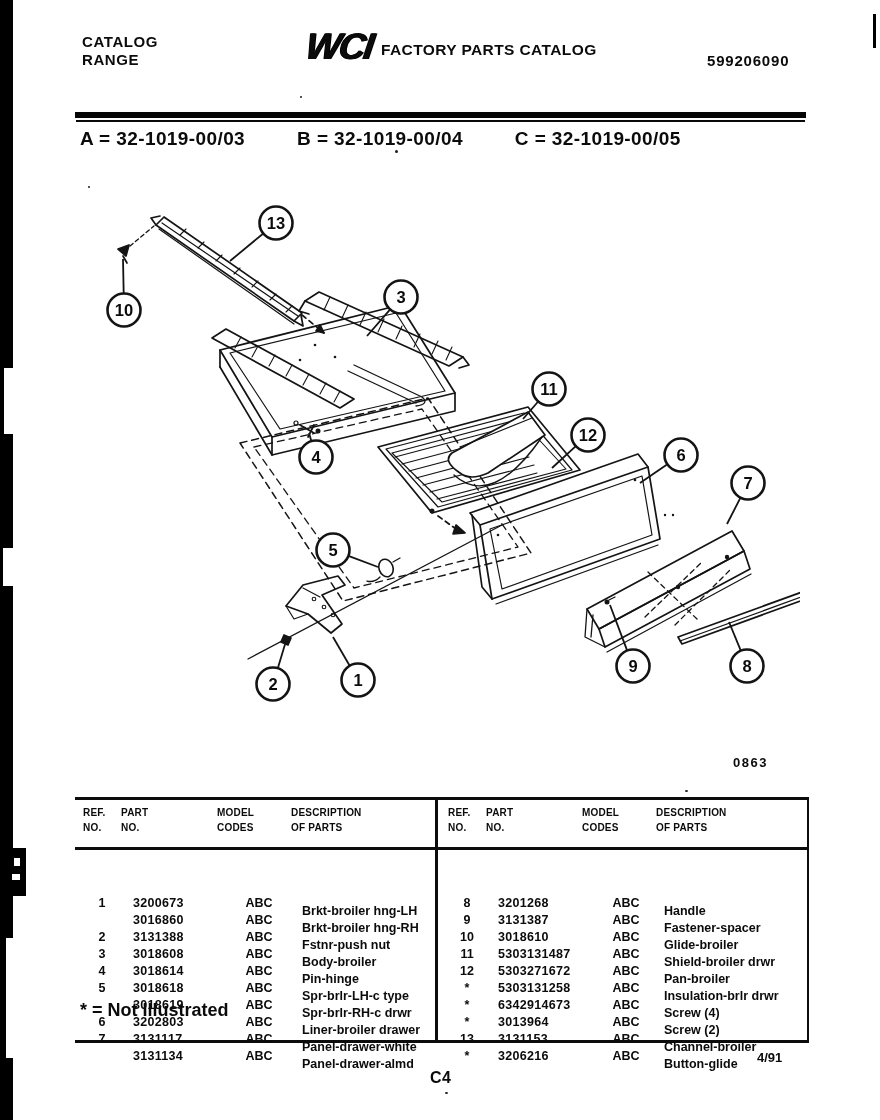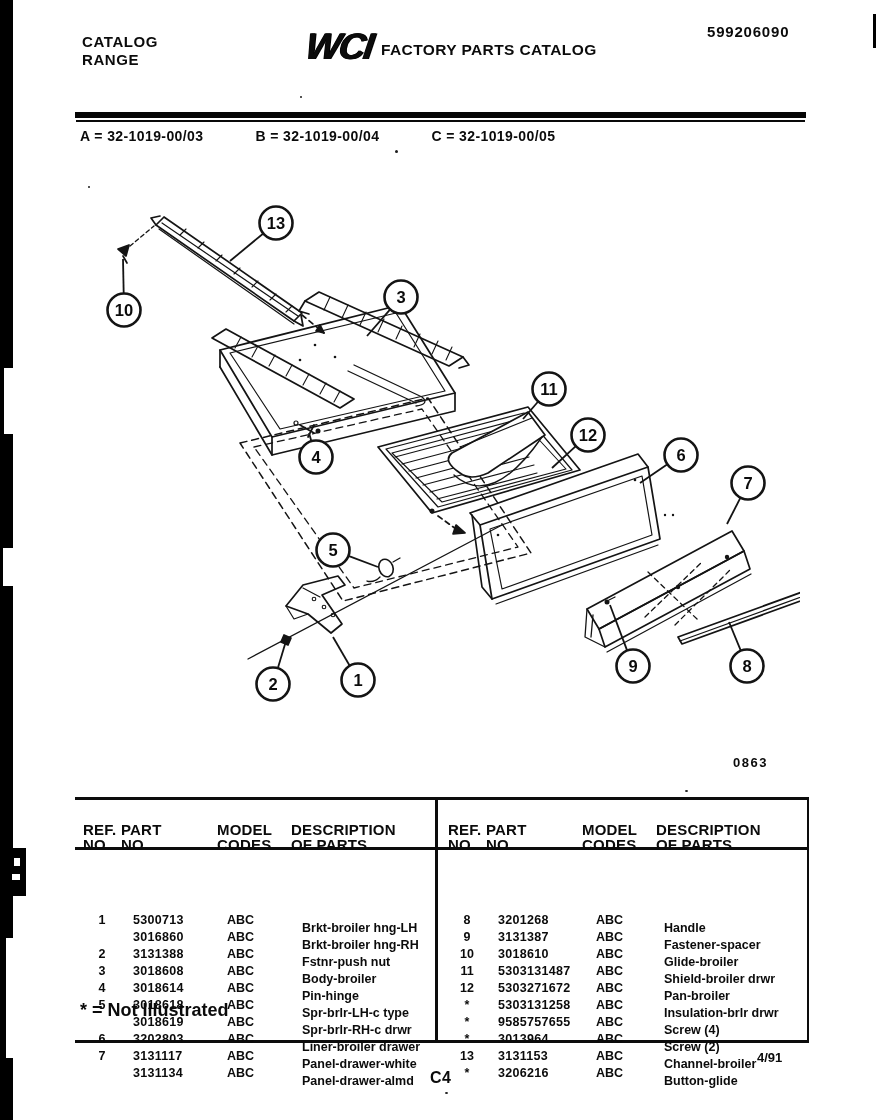--- a/index.html
+++ b/index.html
@@ -15,44 +15,44 @@
   .speck{position:absolute;background:#1c1c1c;border-radius:50%;}
   
   .brand{position:absolute;left:82px;top:33px;font-size:15px;letter-spacing:.6px;line-height:18px;}
   .wci-logo{
     position:absolute;left:306px;top:26px;
     font-size:37px;font-style:italic;font-weight:bold;
     transform:skewX(-8deg);letter-spacing:-2px;
     text-shadow:1px 0 #000, -0.5px 0 #000;
   }
   .catalog-title{position:absolute;left:381px;top:41px;font-size:15.5px;letter-spacing:.4px;}
-  .doc-number{position:absolute;left:707px;top:23px;font-size:15px;letter-spacing:.8px;}
+  .doc-number{position:absolute;left:707px;top:52px;font-size:15px;letter-spacing:.8px;}
   .head-rule{position:absolute;left:75px;top:112px;width:731px;height:6px;background:#050505;border-bottom:2px solid #fff;box-shadow:0 3px 0 -1px #090909;}
-  .models{position:absolute;left:80px;top:128px;width:700px;font-size:14px;letter-spacing:.4px;}
+  .models{position:absolute;left:80px;top:128px;width:700px;font-size:19px;letter-spacing:.4px;}
   .models span{margin-right:52px;}
   
   .diagram{position:absolute;left:90px;top:185px;width:710px;height:540px;}
   .fig-number{position:absolute;left:733px;top:755px;font-size:13px;letter-spacing:1.5px;}
   
   .parts-table{position:absolute;left:75px;top:797px;width:732px;height:240px;
     border-top:3px solid #0c0c0c;border-bottom:3px solid #0c0c0c;border-right:2px solid #0c0c0c;}
   .table-divider{position:absolute;left:360px;top:0;bottom:0;width:3px;background:#0c0c0c;}
   .header-sep{position:absolute;left:0;top:47px;width:100%;height:3px;background:#0c0c0c;}
   .half{position:absolute;top:0;bottom:0;}
   .half.left{left:0;width:360px;}
   .half.right{left:363px;width:367px;}
   .hrow,.prow{display:grid;grid-template-columns:38px 96px 74px 1fr;align-items:start;}
   .half.left .hrow,.half.left .prow{padding-left:8px;}
   .half.right .hrow,.half.right .prow{padding-left:10px;}
-  .hrow{padding-top:22px;font-size:15px;line-height:15px;letter-spacing:.2px;}
+  .hrow{padding-top:5px;font-size:10px;line-height:15px;letter-spacing:.2px;}
   .rows{margin-top:60px;}
   .prow{height:17px;font-size:12.5px;line-height:17px;}
   .c-ref{text-align:center;}
   .c-part{padding-left:12px;letter-spacing:.3px;}
-  .c-codes{padding-left:10px;}
+  .c-codes{padding-left:10px;text-align:center;}
   .c-desc{padding-left:11px;white-space:nowrap;margin-top:8px;}
   .half.right .c-codes{padding-left:14px;}
   .half.right .c-desc{padding-left:8px;}
   
   .footnote{position:absolute;left:80px;top:1000px;font-size:18px;}
   .page-number{position:absolute;left:430px;top:1048px;font-size:16px;letter-spacing:.5px;margin-top:21px;}
   .date-code{position:absolute;left:757px;top:1050px;font-size:13px;}
 </style>
 </head>
 <body>
@@ -265,21 +265,21 @@
           <div>CODES</div>
         </div>
         <div>
           <div>DESCRIPTION</div>
           <div>OF PARTS</div>
         </div>
       </div>
     <div class="rows" id="left-rows">
         <div class="prow">
           <div class="c-ref">1</div>
-          <div class="c-part">5300713</div>
+          <div class="c-part">3200673</div>
           <div class="c-codes">ABC</div>
           <div class="c-desc">Brkt-broiler hng-LH</div>
         </div>
         <div class="prow">
           <div class="c-ref"></div>
           <div class="c-part">3016860</div>
           <div class="c-codes">ABC</div>
           <div class="c-desc">Brkt-broiler hng-RH</div>
         </div>
         <div class="prow">
@@ -383,21 +383,21 @@
           <div class="c-desc">Pan-broiler</div>
         </div>
         <div class="prow">
           <div class="c-ref">*</div>
           <div class="c-part">5303131258</div>
           <div class="c-codes">ABC</div>
           <div class="c-desc">Insulation-brlr drwr</div>
         </div>
         <div class="prow">
           <div class="c-ref">*</div>
-          <div class="c-part">9585757655</div>
+          <div class="c-part">6342914673</div>
           <div class="c-codes">ABC</div>
           <div class="c-desc">Screw (4)</div>
         </div>
         <div class="prow">
           <div class="c-ref">*</div>
           <div class="c-part">3013964</div>
           <div class="c-codes">ABC</div>
           <div class="c-desc">Screw (2)</div>
         </div>
         <div class="prow">

